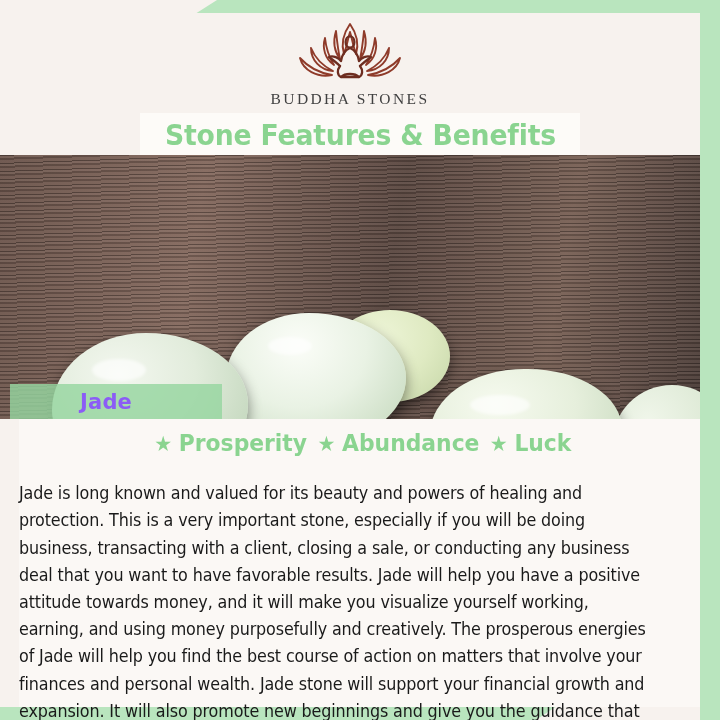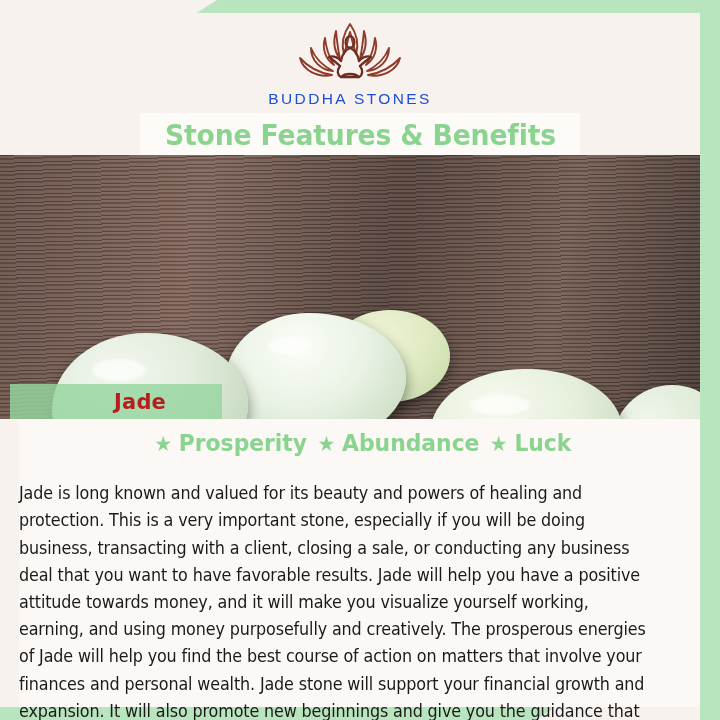--- a/index.html
+++ b/index.html
@@ -76,24 +76,24 @@
     width: 700px;
     text-align: center;
   }
   .logo-mark {
     display: block;
     margin: 0 auto;
   }
   .logo-word {
     display: block;
     margin-top: 2px;
-    font-family: Liberation Sans, sans-serif;
+    font-family: Liberation Serif, serif;
     font-size: 15.5px;
     letter-spacing: 2.4px;
-    color: #1d4ed8;
+    color: #404040;
     font-weight: 400;
   }
 
   
   .title-banner {
     position: absolute;
     top: 113px;
     left: 140px;
     width: 440px;
     height: 44px;
@@ -178,22 +178,22 @@
     width: 212px;
     height: 35px;
     background: rgba(150, 214, 160, 0.82);
     display: flex;
     align-items: center;
   }
   .jade-text {
     font-family: "DejaVu Sans", sans-serif;
     font-weight: bold;
     font-size: 21px;
-    color: #b91c1c;
-    margin-left: 104px;
+    color: #8b5cf6;
+    margin-left: 70px;
     letter-spacing: 0.2px;
   }
 
   
   .body-panel {
     position: absolute;
     left: 19px;
     top: 419px;
     width: 681px;
     height: 288px;

